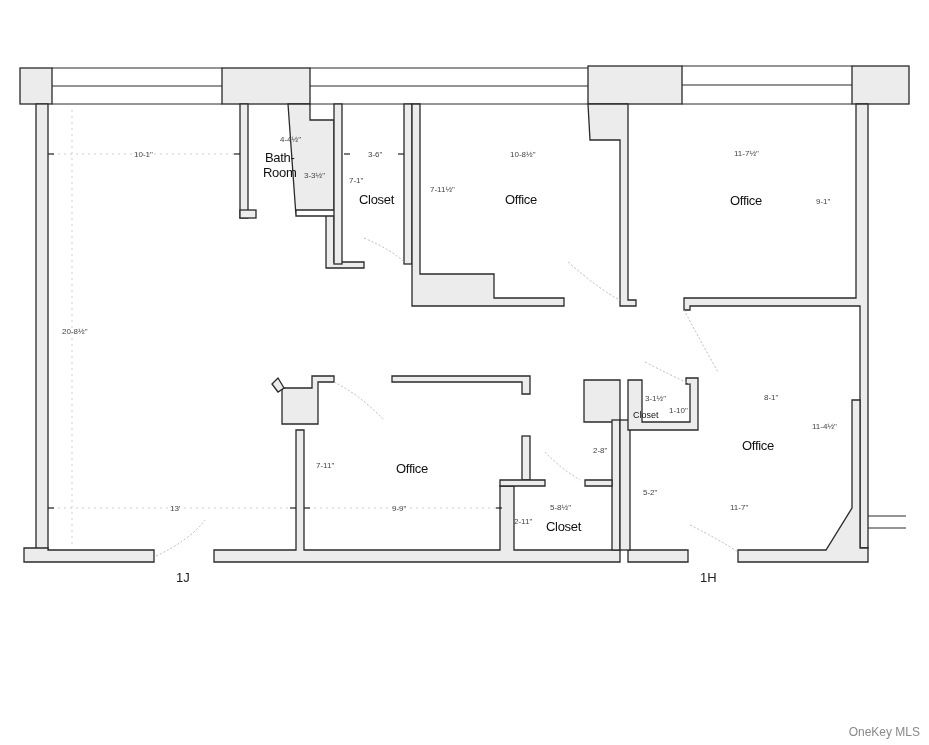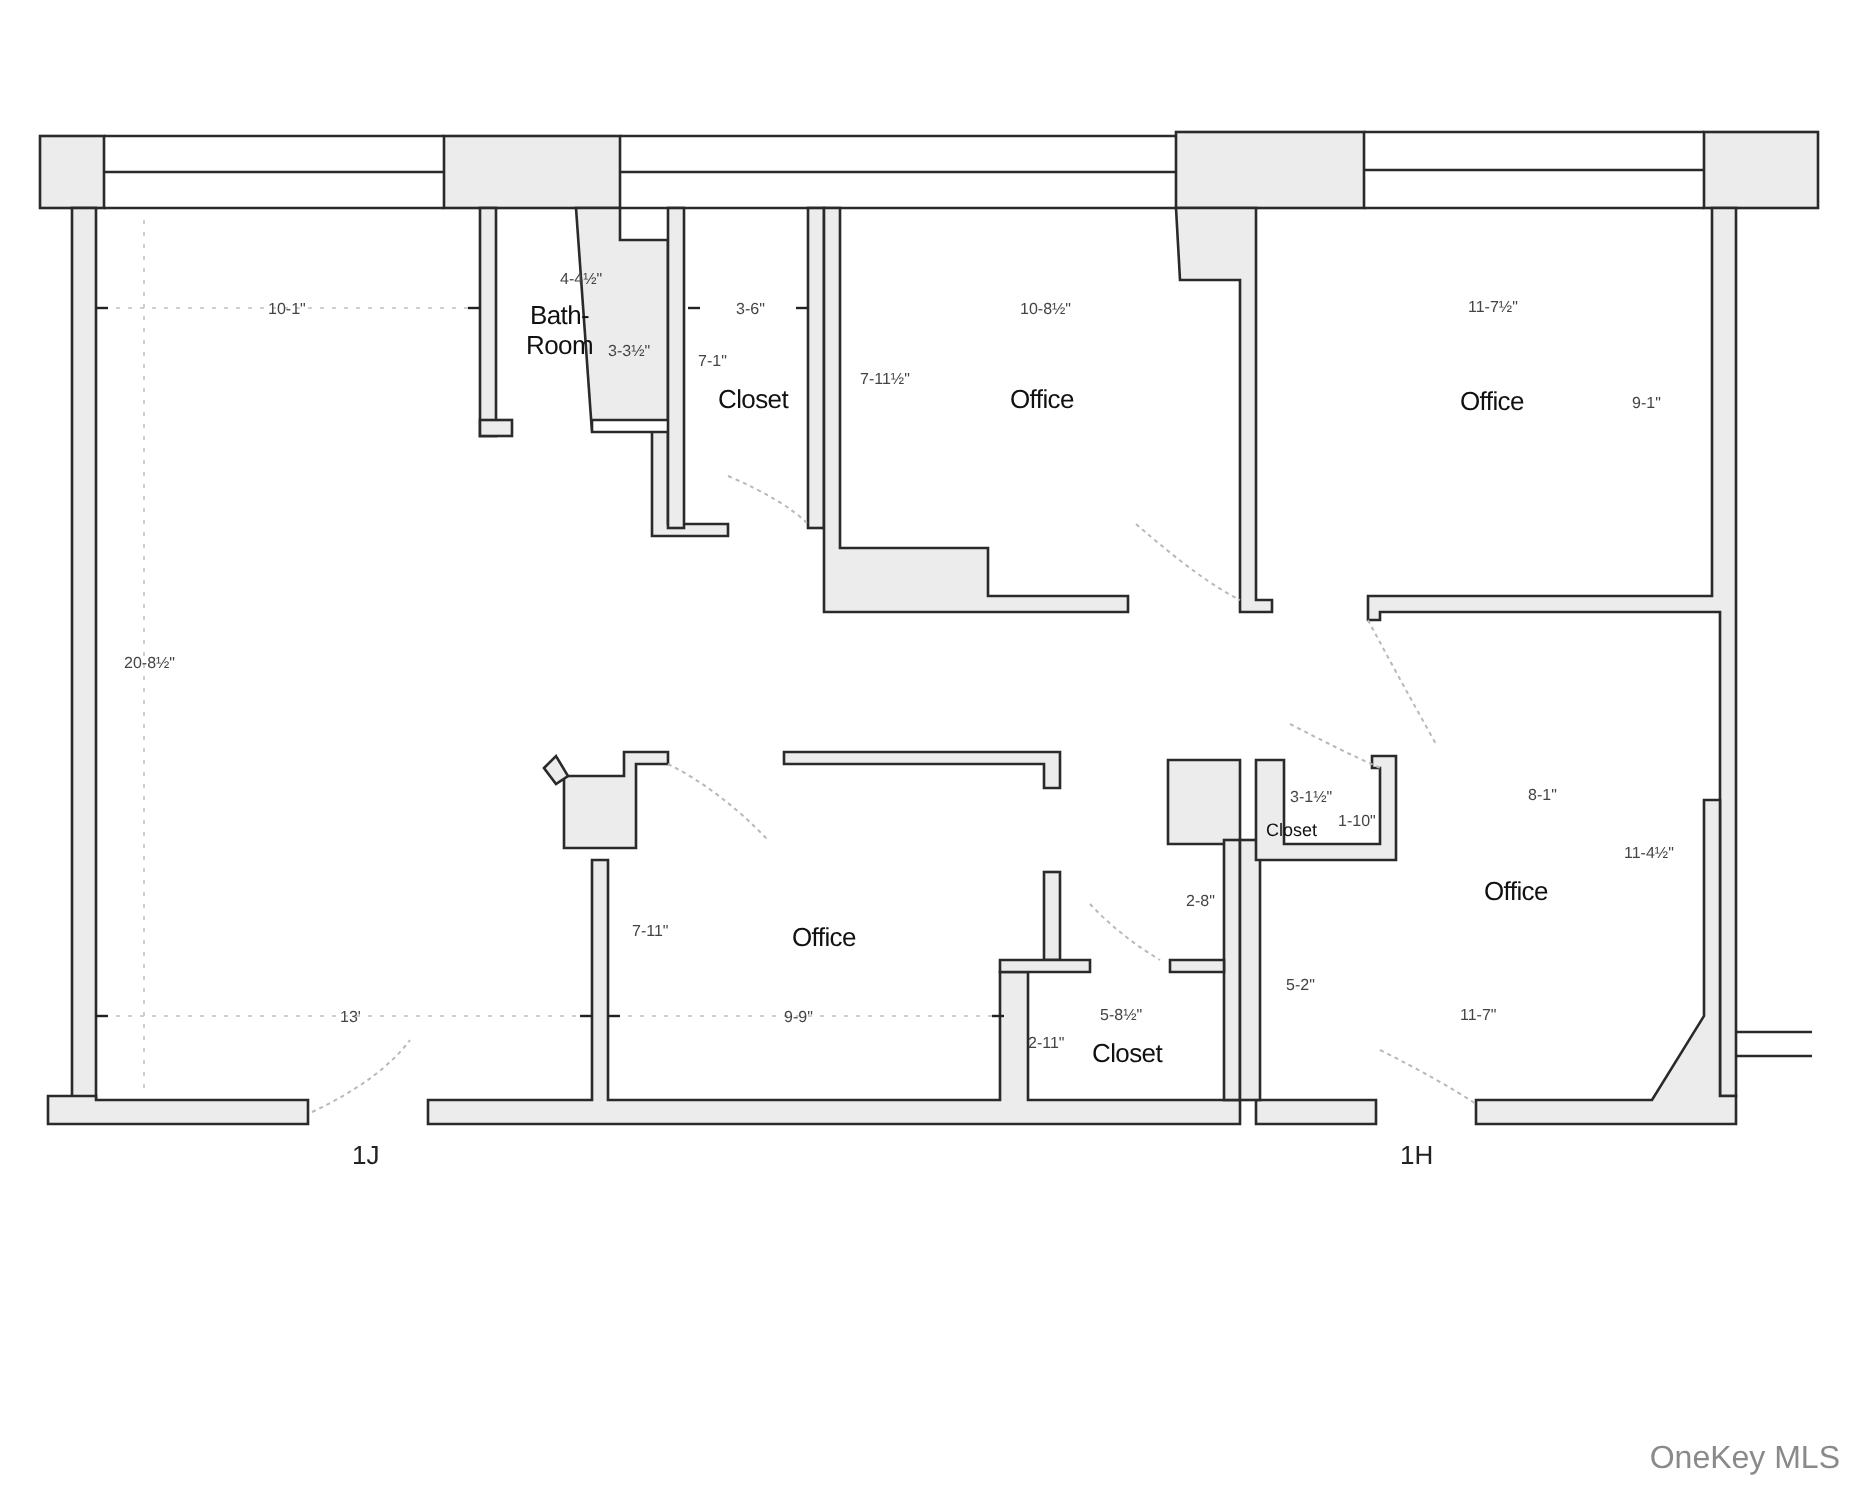--- a/index.html
+++ b/index.html
@@ -7,21 +7,21 @@
     #plan { position: absolute; left: 0; top: 0; width: 929px; height: 745px; }
     .wall { fill: #ececec; stroke: #2a2a2a; stroke-width: 1.3; }
     .win-line { stroke: #2a2a2a; stroke-width: 1.2; fill: none; }
     .door-arc { stroke: #b9b9b9; stroke-width: 1; stroke-dasharray: 2 2; fill: none; }
     .dim-line { stroke: #cfcfcf; stroke-width: 1; stroke-dasharray: 2 4; fill: none; }
     .tick { stroke: #222; stroke-width: 1.2; }
     .room-label { font-family: "Liberation Sans", sans-serif; font-size: 13px; fill: #111; letter-spacing: -0.3px; }
     .room-label-sm { font-family: "Liberation Sans", sans-serif; font-size: 9px; fill: #111; }
     .dim-label { font-family: "Liberation Sans", sans-serif; font-size: 8px; fill: #444; }
     .unit-label { font-family: "Liberation Sans", sans-serif; font-size: 13px; fill: #222; }
-    .watermark { position: absolute; right: 9px; bottom: 6px; font-family: "Liberation Sans", sans-serif; font-size: 16px; color: #8a8a8a; }
+    .watermark { position: absolute; right: 9px; bottom: 6px; font-family: "Liberation Sans", sans-serif; font-size: 12px; color: #8a8a8a; }
   </style>
 </head>
 <body>
 
 <svg id="plan" viewBox="0 0 929 745" xmlns="http://www.w3.org/2000/svg">
 
   <g>
     <rect class="wall" x="20" y="68" width="32" height="36"></rect>
     <rect class="wall" x="222" y="68" width="88" height="36"></rect>
     <rect class="wall" x="588" y="66" width="94" height="38"></rect>

